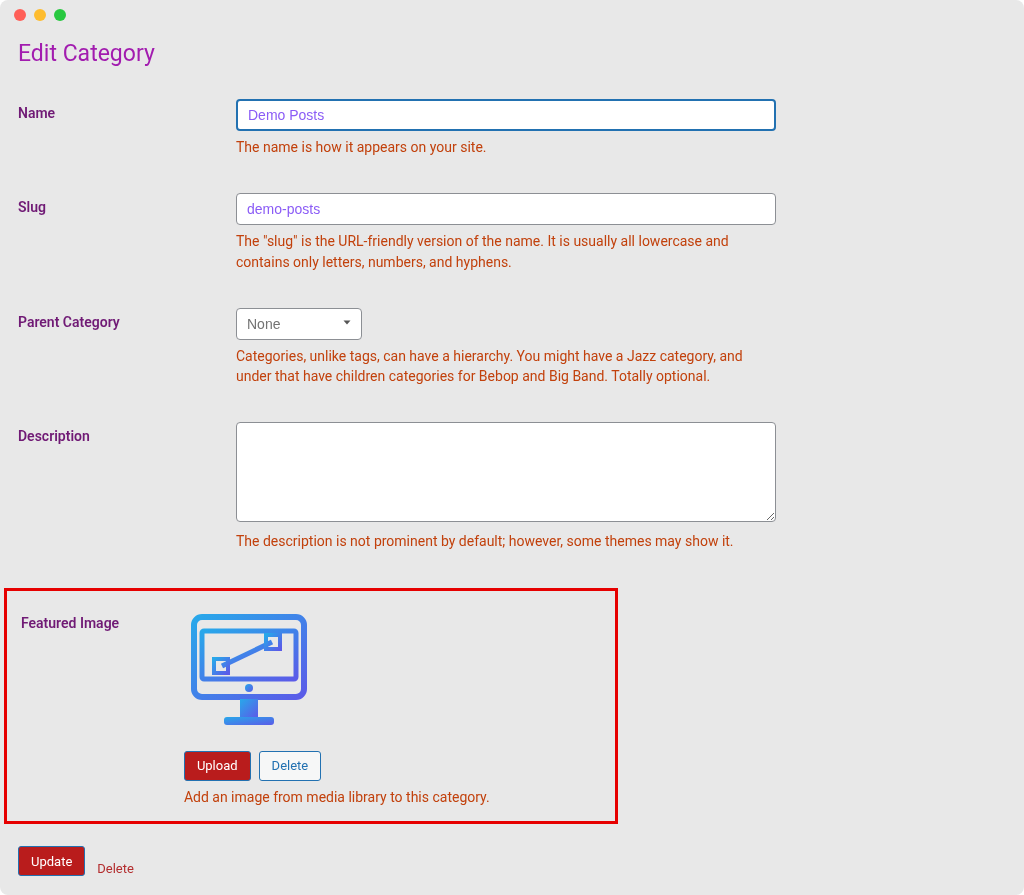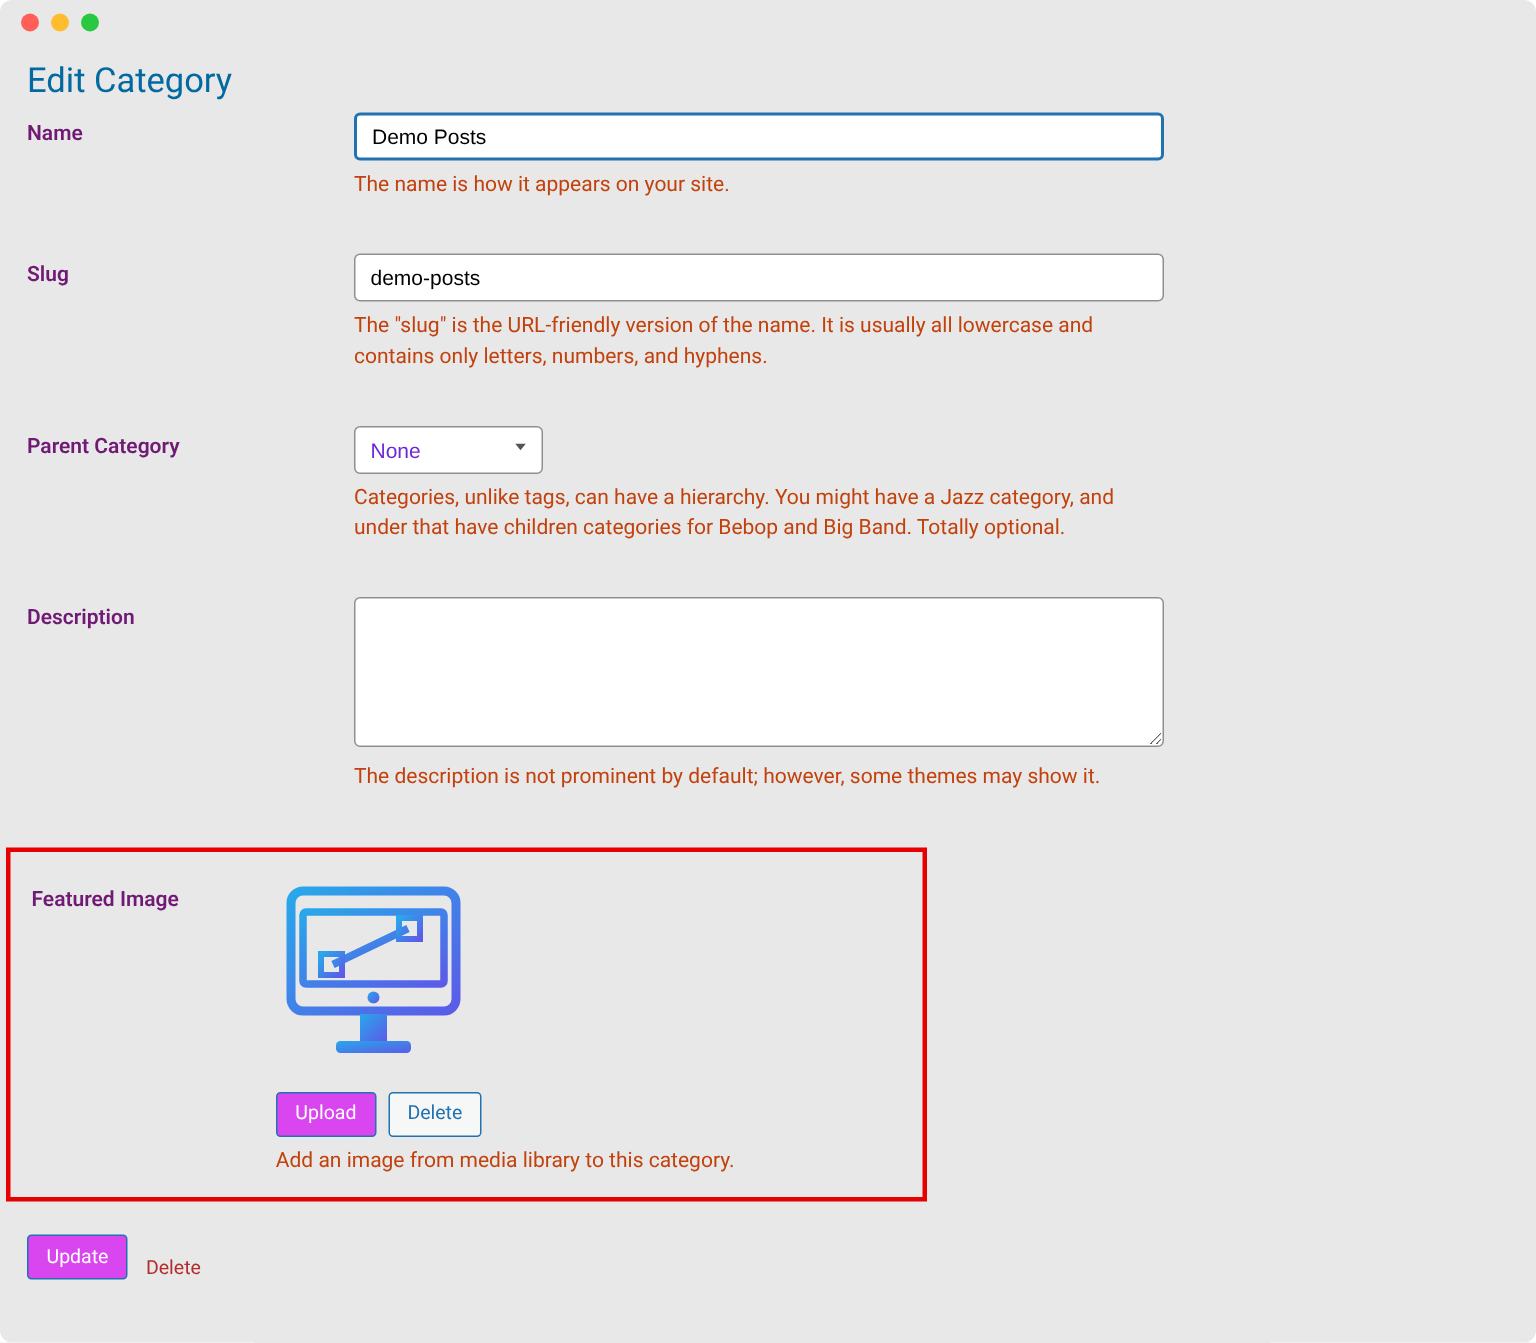--- a/index.html
+++ b/index.html
@@ -28,22 +28,22 @@
     .tb-dot { width: 12px; height: 12px; border-radius: 50%; }
     .tb-red { background: #ff5f57; }
     .tb-yellow { background: #febc2e; }
     .tb-green { background: #28c840; }
     .content {
       padding: 10px 18px 0 18px;
     }
     h1.page-title {
       font-size: 23px;
       font-weight: 400;
-      color: #0369a1;
-      margin-bottom: 8px;
+      color: #a21caf;
+      margin-bottom: 32px;
     }
     .form-row {
       display: flex;
       align-items: flex-start;
       margin-bottom: 36px;
     }
     .form-label {
       width: 218px;
       padding-top: 6px;
       font-size: 14px;
@@ -54,21 +54,21 @@
       width: 540px;
     }
     .text-input {
       width: 100%;
       height: 32px;
       padding: 4px 10px;
       font-size: 14px;
       border: 1px solid #8c8f94;
       border-radius: 4px;
       background: #fff;
-      color: #000000;
+      color: #8b5cf6;
     }
     .text-input.focused {
       border: 2px solid #2271b1;
       outline: none;
     }
     .help-text {
       font-size: 14px;
       color: #c2410c;
       margin-top: 6px;
       line-height: 1.45;
@@ -79,21 +79,21 @@
     }
     .select-input {
       width: 100%;
       height: 32px;
       padding: 4px 28px 4px 10px;
       font-size: 14px;
       border: 1px solid #8c8f94;
       border-radius: 4px;
       background: #fff;
       appearance: none;
-      color: #6d28d9;
+      color: #737373;
     }
     .select-caret {
       position: absolute;
       right: 8px;
       top: 50%;
       transform: translateY(-50%);
       pointer-events: none;
     }
     .textarea-input {
       width: 100%;
@@ -128,21 +128,21 @@
       justify-content: center;
       height: 30px;
       padding: 0 12px;
       font-size: 13px;
       border-radius: 3px;
       cursor: pointer;
       border: 1px solid transparent;
       font-family: inherit;
     }
     .btn-primary {
-      background: #d946ef;
+      background: #b91c1c;
       color: #fff;
       border-color: #2271b1;
     }
     .btn-secondary {
       background: #f6f7f7;
       color: #2271b1;
       border-color: #2271b1;
     }
     .btn-row { display: flex; gap: 8px; margin-bottom: 6px; }
     .page-actions {

